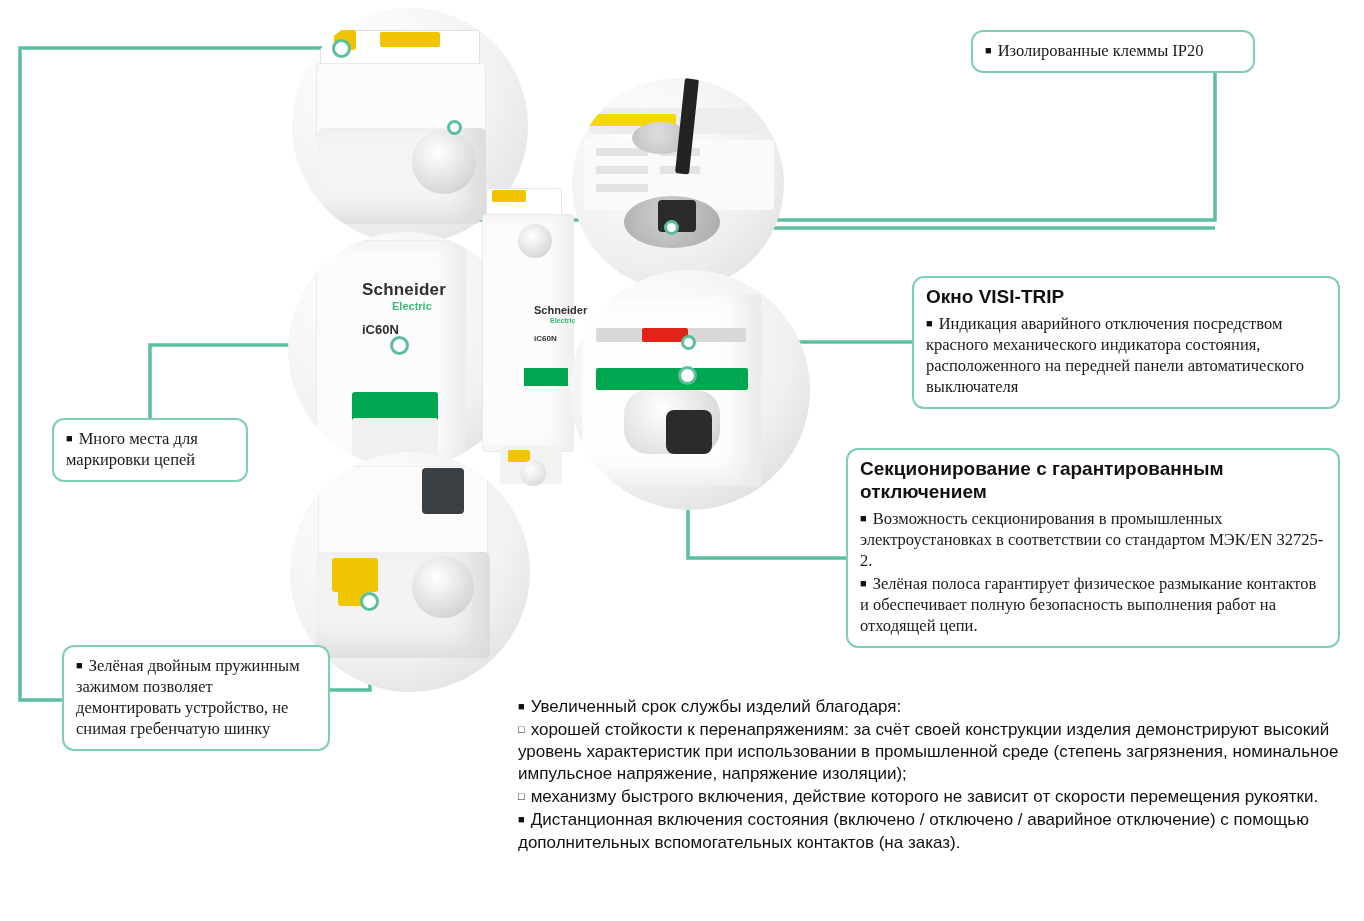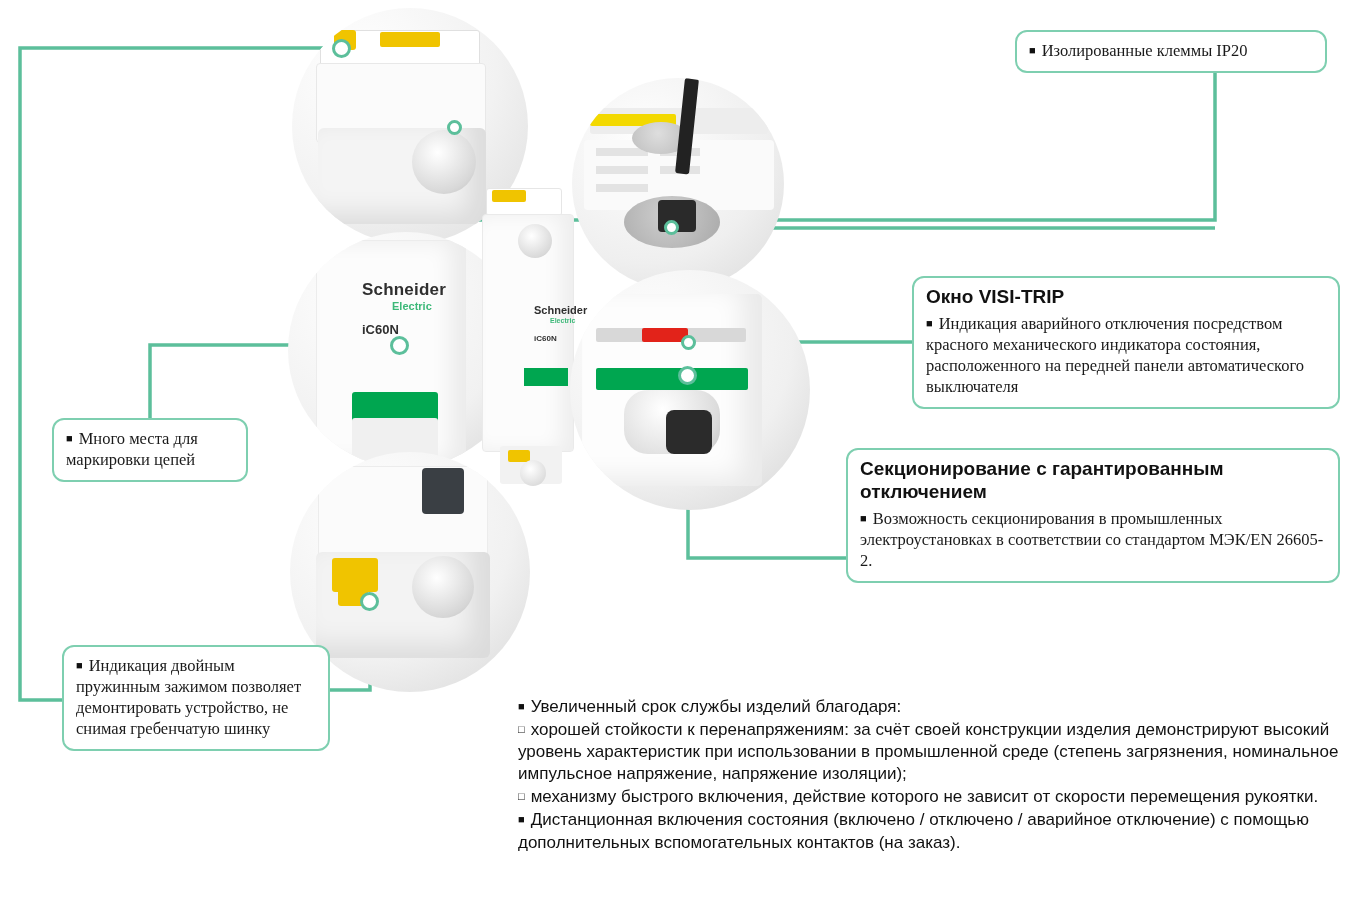--- a/index.html
+++ b/index.html
@@ -208,40 +208,41 @@
     <div style="position:absolute; left:132px; top:16px; width:42px; height:46px; background:#3a3f44; border-radius:4px;"></div>
     <div style="position:absolute; left:26px; top:100px; width:174px; height:106px; background:#f3f3f3; border-radius:6px;
                 box-shadow: inset -18px -12px 28px rgba(0,0,0,0.10);"></div>
     <div style="position:absolute; left:42px; top:106px; width:46px; height:34px; background:#f0c400; border-radius:3px;"></div>
     <div style="position:absolute; left:48px; top:128px; width:30px; height:26px; background:#f0c400; border-radius:3px;"></div>
     <div style="position:absolute; left:122px; top:104px; width:62px; height:62px; border-radius:50%;
                 background: radial-gradient(circle at 40% 35%, #ffffff, #d6d6d6 72%, #b8b8b8);"></div>
   </div>
   <div class="dot" style="left:360px; top:592px;"></div>
 
-  <div class="callout" style="left:971px; top:30px; width:312px;margin-left:44px;">
+  <div class="callout" style="left:971px; top:30px; width:284px;">
     <div class="para bullet-sq">Изолированные клеммы IP20</div>
   </div>
 
   <div class="callout" style="left:912px; top:276px; width:428px;">
     <div class="title">Окно VISI-TRIP</div>
     <div class="para bullet-sq">Индикация аварийного отключения посредством красного механического индикатора состояния, расположенного на передней панели автоматического выключателя</div>
   </div>
 
   <div class="callout" style="left:52px; top:418px; width:196px;">
     <div class="para bullet-sq">Много места для маркировки цепей</div>
   </div>
 
   <div class="callout" style="left:846px; top:448px; width:494px;">
     <div class="title">Секционирование с гарантированным отключением</div>
-    <div class="para bullet-sq">Возможность секционирования в промышленных электроустановках в соответствии со стандартом МЭК/EN 26605-2.</div>
+    <div class="para bullet-sq">Возможность секционирования в промышленных электроустановках в соответствии со стандартом МЭК/EN 32725-2.</div>
+    <div class="para bullet-sq">Зелёная полоса гарантирует физическое размыкание контактов и обеспечивает полную безопасность выполнения работ на отходящей цепи.</div>
   </div>
 
   <div class="callout" style="left:62px; top:645px; width:268px;">
-    <div class="para bullet-sq">Индикация двойным пружинным зажимом позволяет демонтировать устройство, не снимая гребенчатую шинку</div>
+    <div class="para bullet-sq">Зелёная двойным пружинным зажимом позволяет демонтировать устройство, не снимая гребенчатую шинку</div>
   </div>
 
   <div id="bottom-list">
     <div class="item bullet-sq">Увеличенный срок службы изделий благодаря:</div>
     <div class="item bullet-open">хорошей стойкости к перенапряжениям: за счёт своей конструкции изделия  демонстрируют высокий уровень характеристик при использовании в промышленной среде (степень загрязнения, номинальное импульсное напряжение, напряжение изоляции);</div>
     <div class="item bullet-open">механизму быстрого включения, действие которого не зависит от скорости перемещения рукоятки.</div>
     <div class="item bullet-sq">Дистанционная включения состояния (включено / отключено / аварийное отключение) с помощью дополнительных вспомогательных контактов (на заказ).</div>
   </div>
 
 </div>

